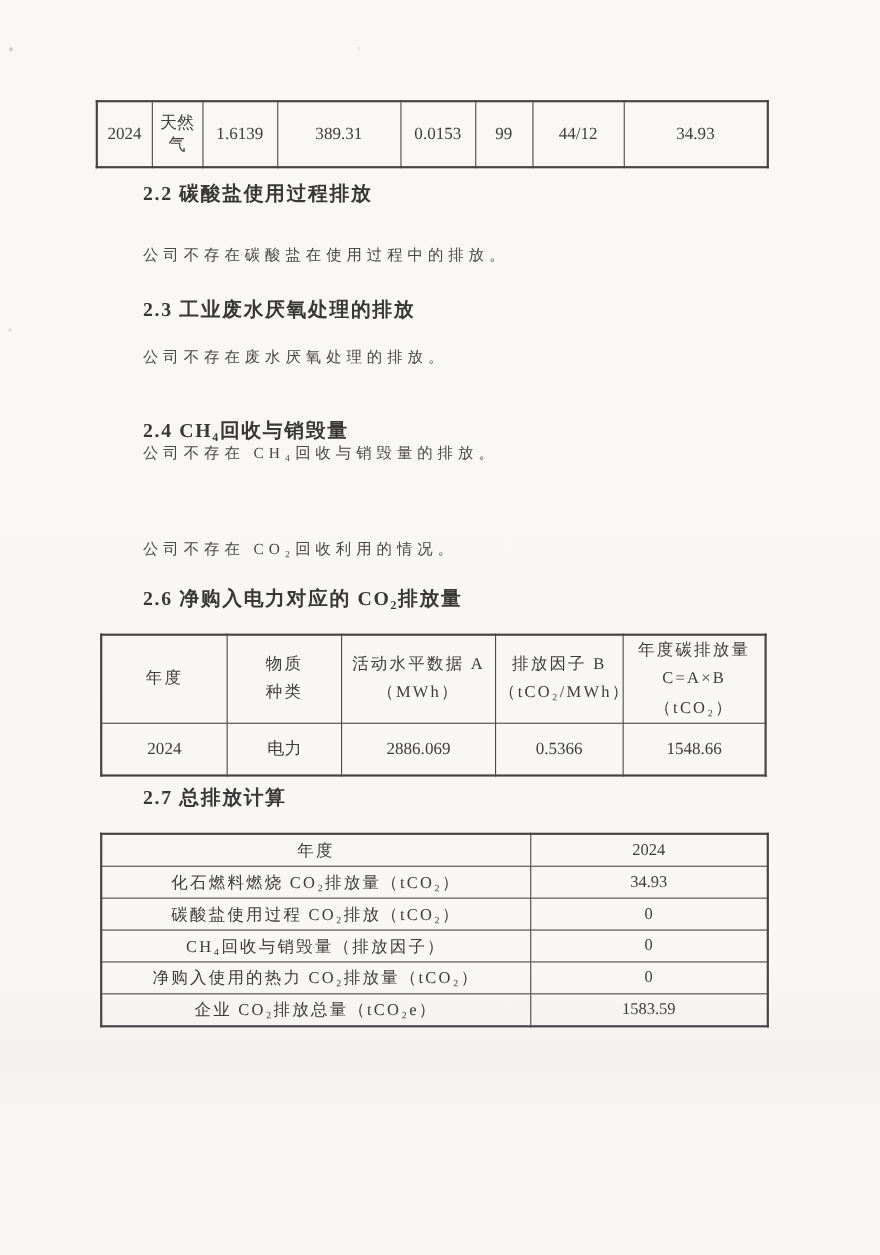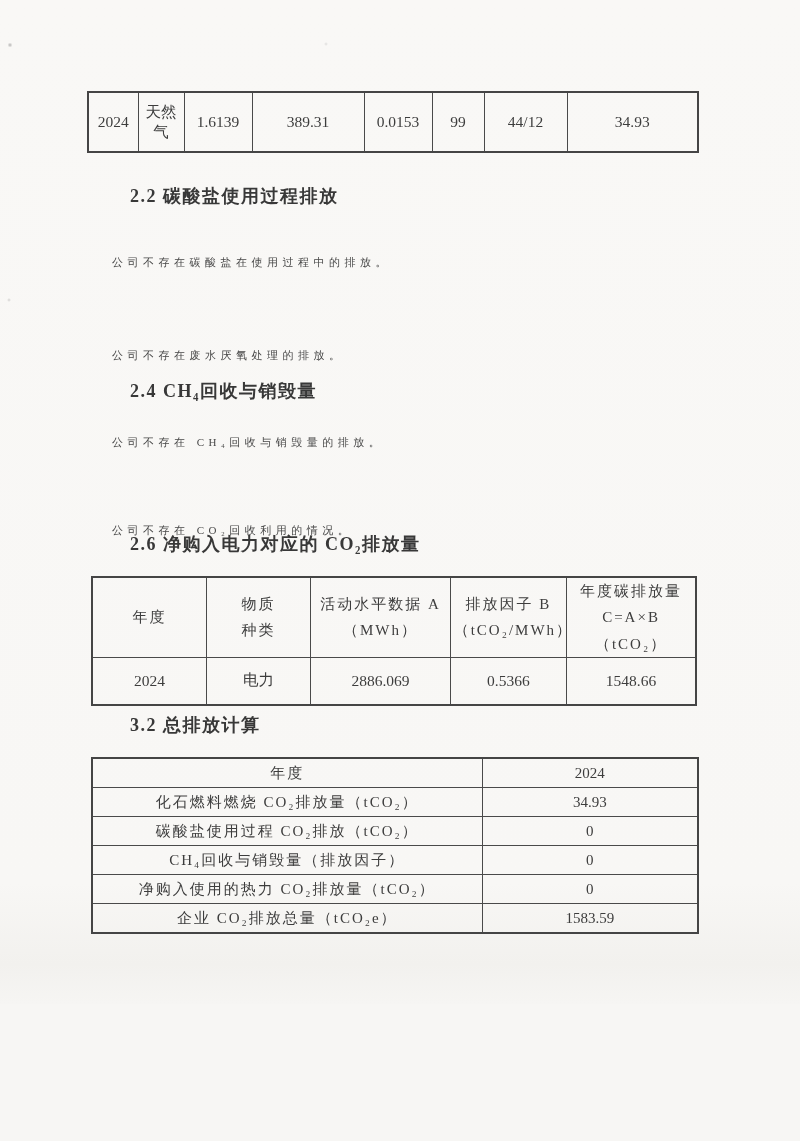--- a/index.html
+++ b/index.html
@@ -41,26 +41,25 @@
     position: absolute;
     left: 130px;
     font-size: 18px;
     font-weight: bold;
     letter-spacing: 1.5px;
     white-space: nowrap;
     color: #383838;
   }
   .body-text {
     position: absolute;
-    left: 112px;
-    font-size: 11px;
+    left: 130px;
+    font-size: 14px;
     letter-spacing: 4.5px;
     white-space: nowrap;
     color: #484848;
-    margin-top: 32px;
   }
 
   
   .elec-table { left: 91px; top: 576px; width: 606px; }
   .elec-table th {
     height: 66px;
     font-size: 15px;
     letter-spacing: 2px;
     line-height: 1.75;
     white-space: pre-line;
@@ -96,23 +95,24 @@
       <td>1.6139</td>
       <td>389.31</td>
       <td>0.0153</td>
       <td>99</td>
       <td>44/12</td>
       <td>34.93</td>
     </tr>
   </tbody>
     </table>
 
-  <div class="heading" style="top:184px">2.2 碳酸盐使用过程排放</div>
+  <div class="heading" style="top:164px">2.2 碳酸盐使用过程排放</div>
   <div class="body-text" style="top:223px">公司不存在碳酸盐在使用过程中的排放。</div>
 
+  <div class="heading" style="top:269px">2.3 工业废水厌氧处理的排放</div>
   <div class="body-text" style="top:316px">公司不存在废水厌氧处理的排放。</div>
 
   <div class="heading" style="top:379px">2.4 CH₄回收与销毁量</div>
   <div class="body-text" style="top:403px">公司不存在 CH₄回收与销毁量的排放。</div>
 
   <div class="body-text" style="top:491px">公司不存在 CO₂回收利用的情况。</div>
 
   <div class="heading" style="top:532px">2.6 净购入电力对应的 CO₂排放量</div>
 
   <table class="elec-table">
@@ -138,21 +138,21 @@
     <tr>
       <td>2024</td>
       <td>电力</td>
       <td>2886.069</td>
       <td>0.5366</td>
       <td>1548.66</td>
     </tr>
   </tbody>
     </table>
 
-  <div class="heading" style="top:713px">3.2 总排放计算</div>
+  <div class="heading" style="top:713px">2.7 总排放计算</div>
 
   <table class="total-table">
     <colgroup>
       <col style="width:390px">
         <col style="width:216px">
     </colgroup>
     <tbody>
         <tr>
       <td class="lbl">年度</td>
       <td>2024</td>

